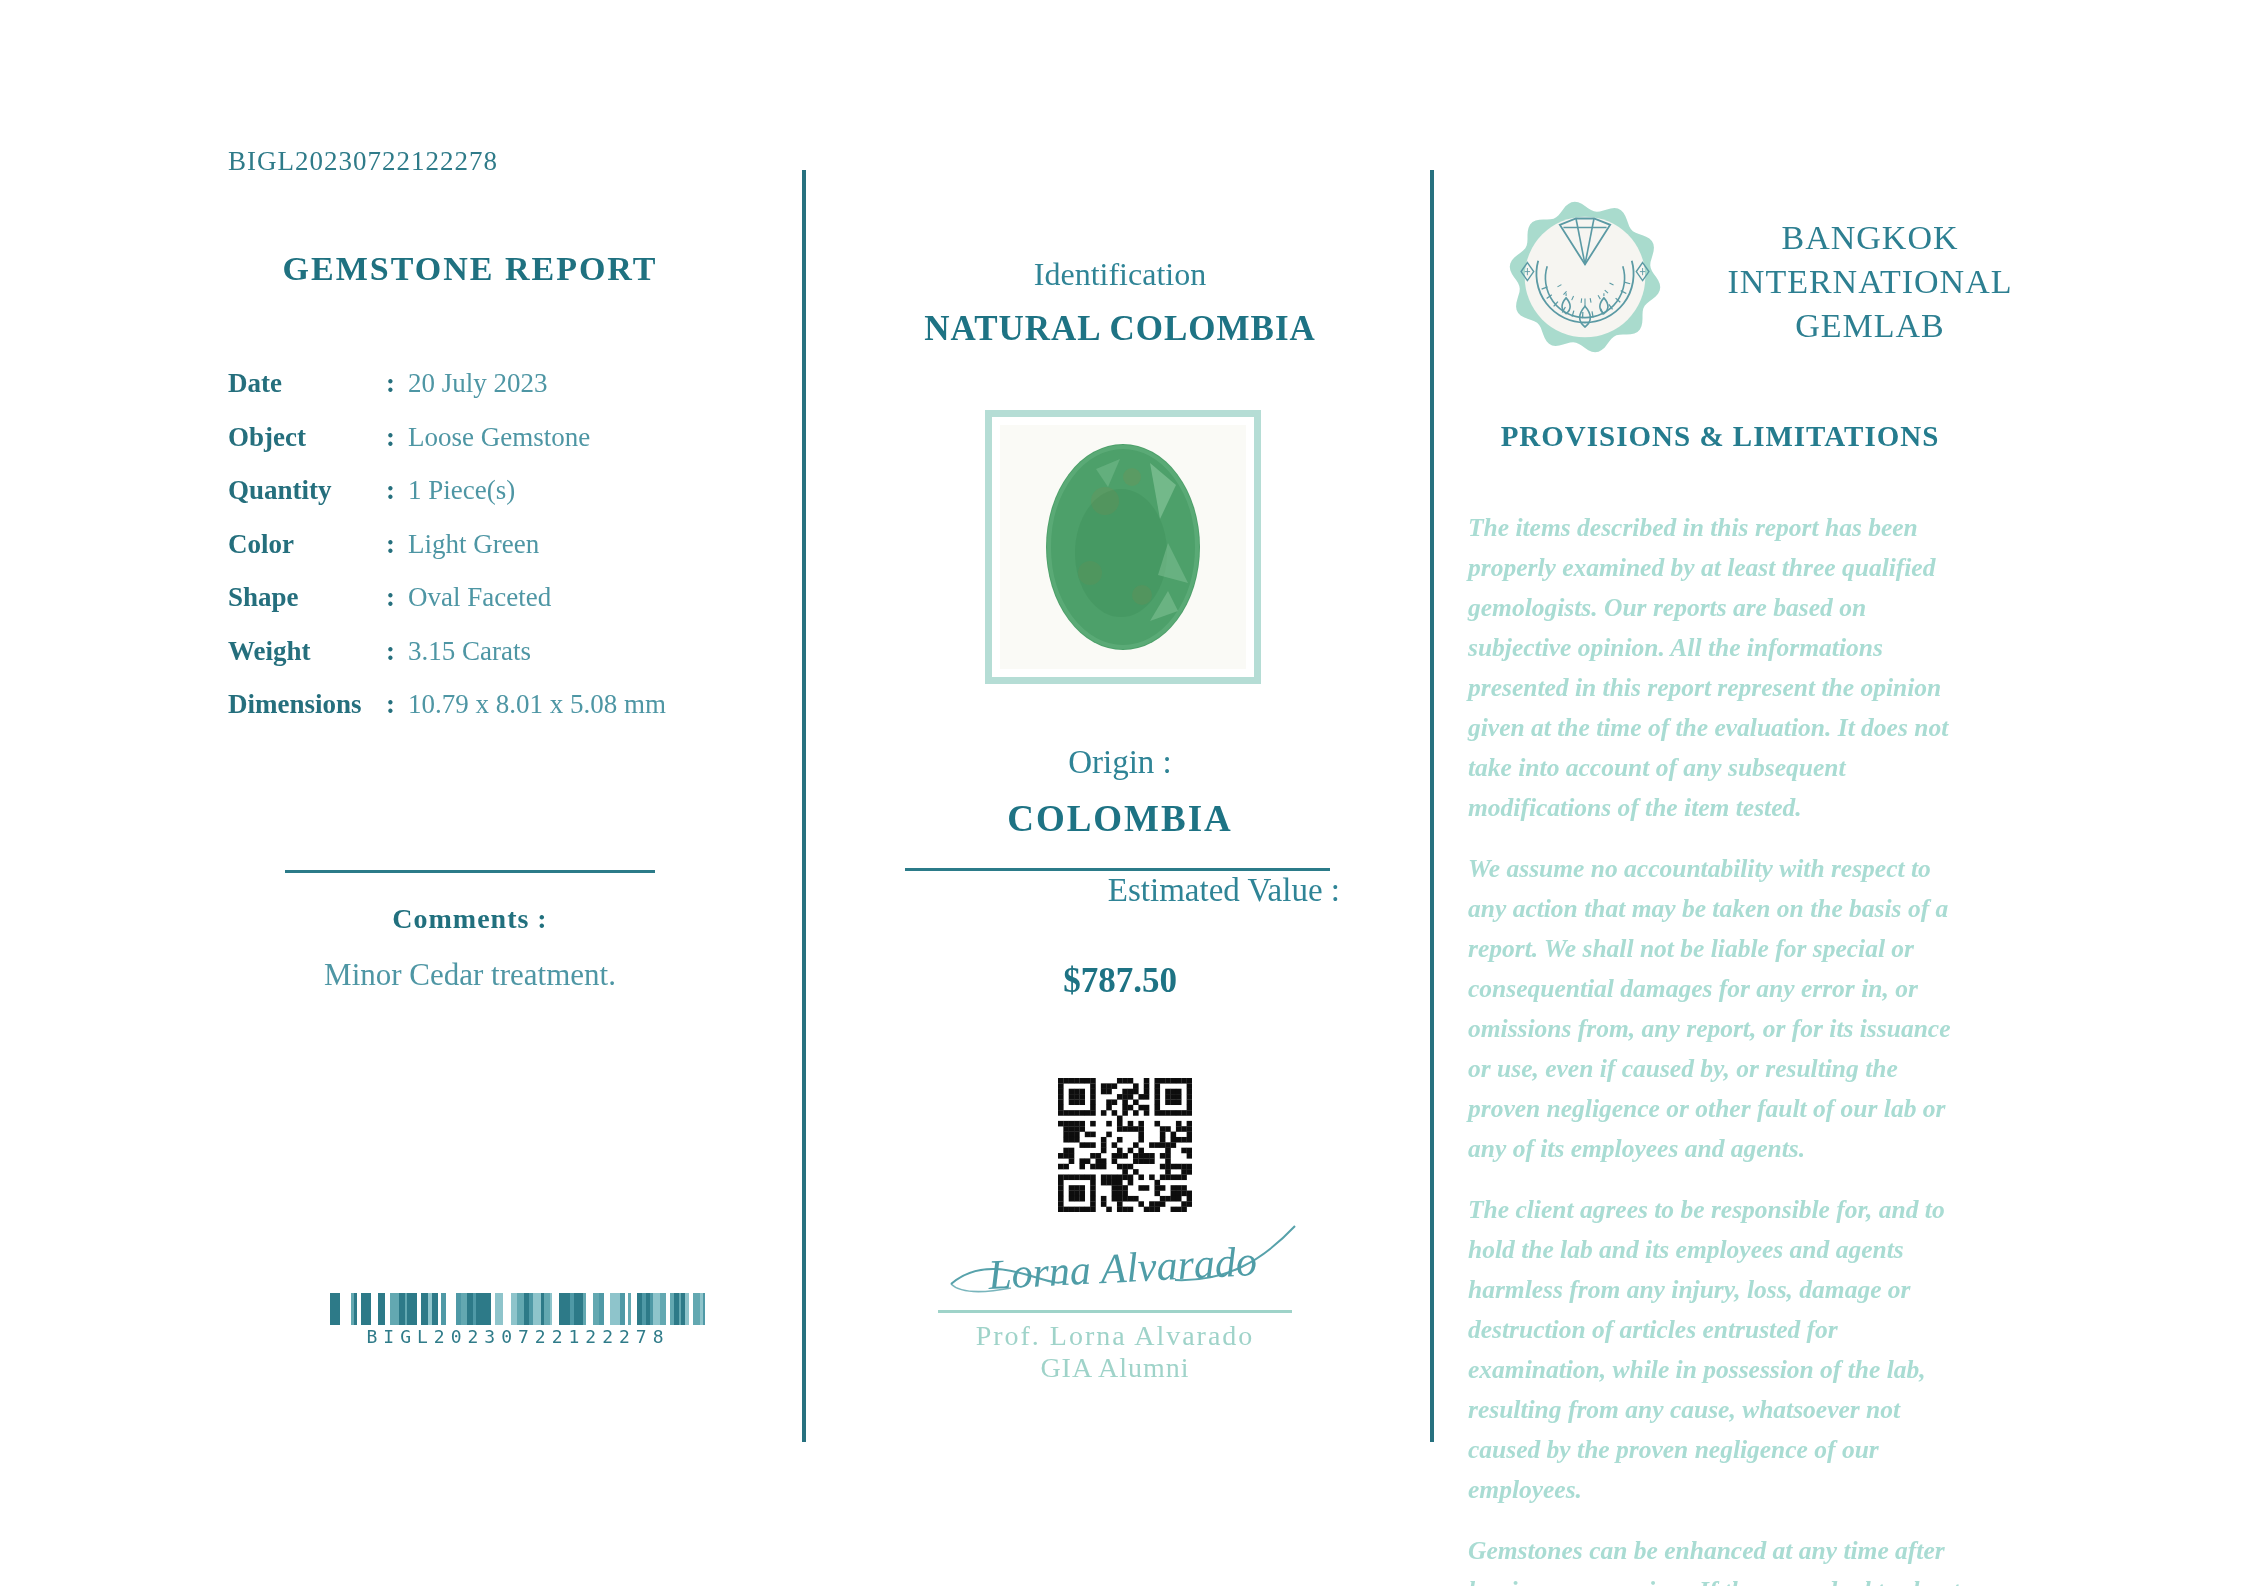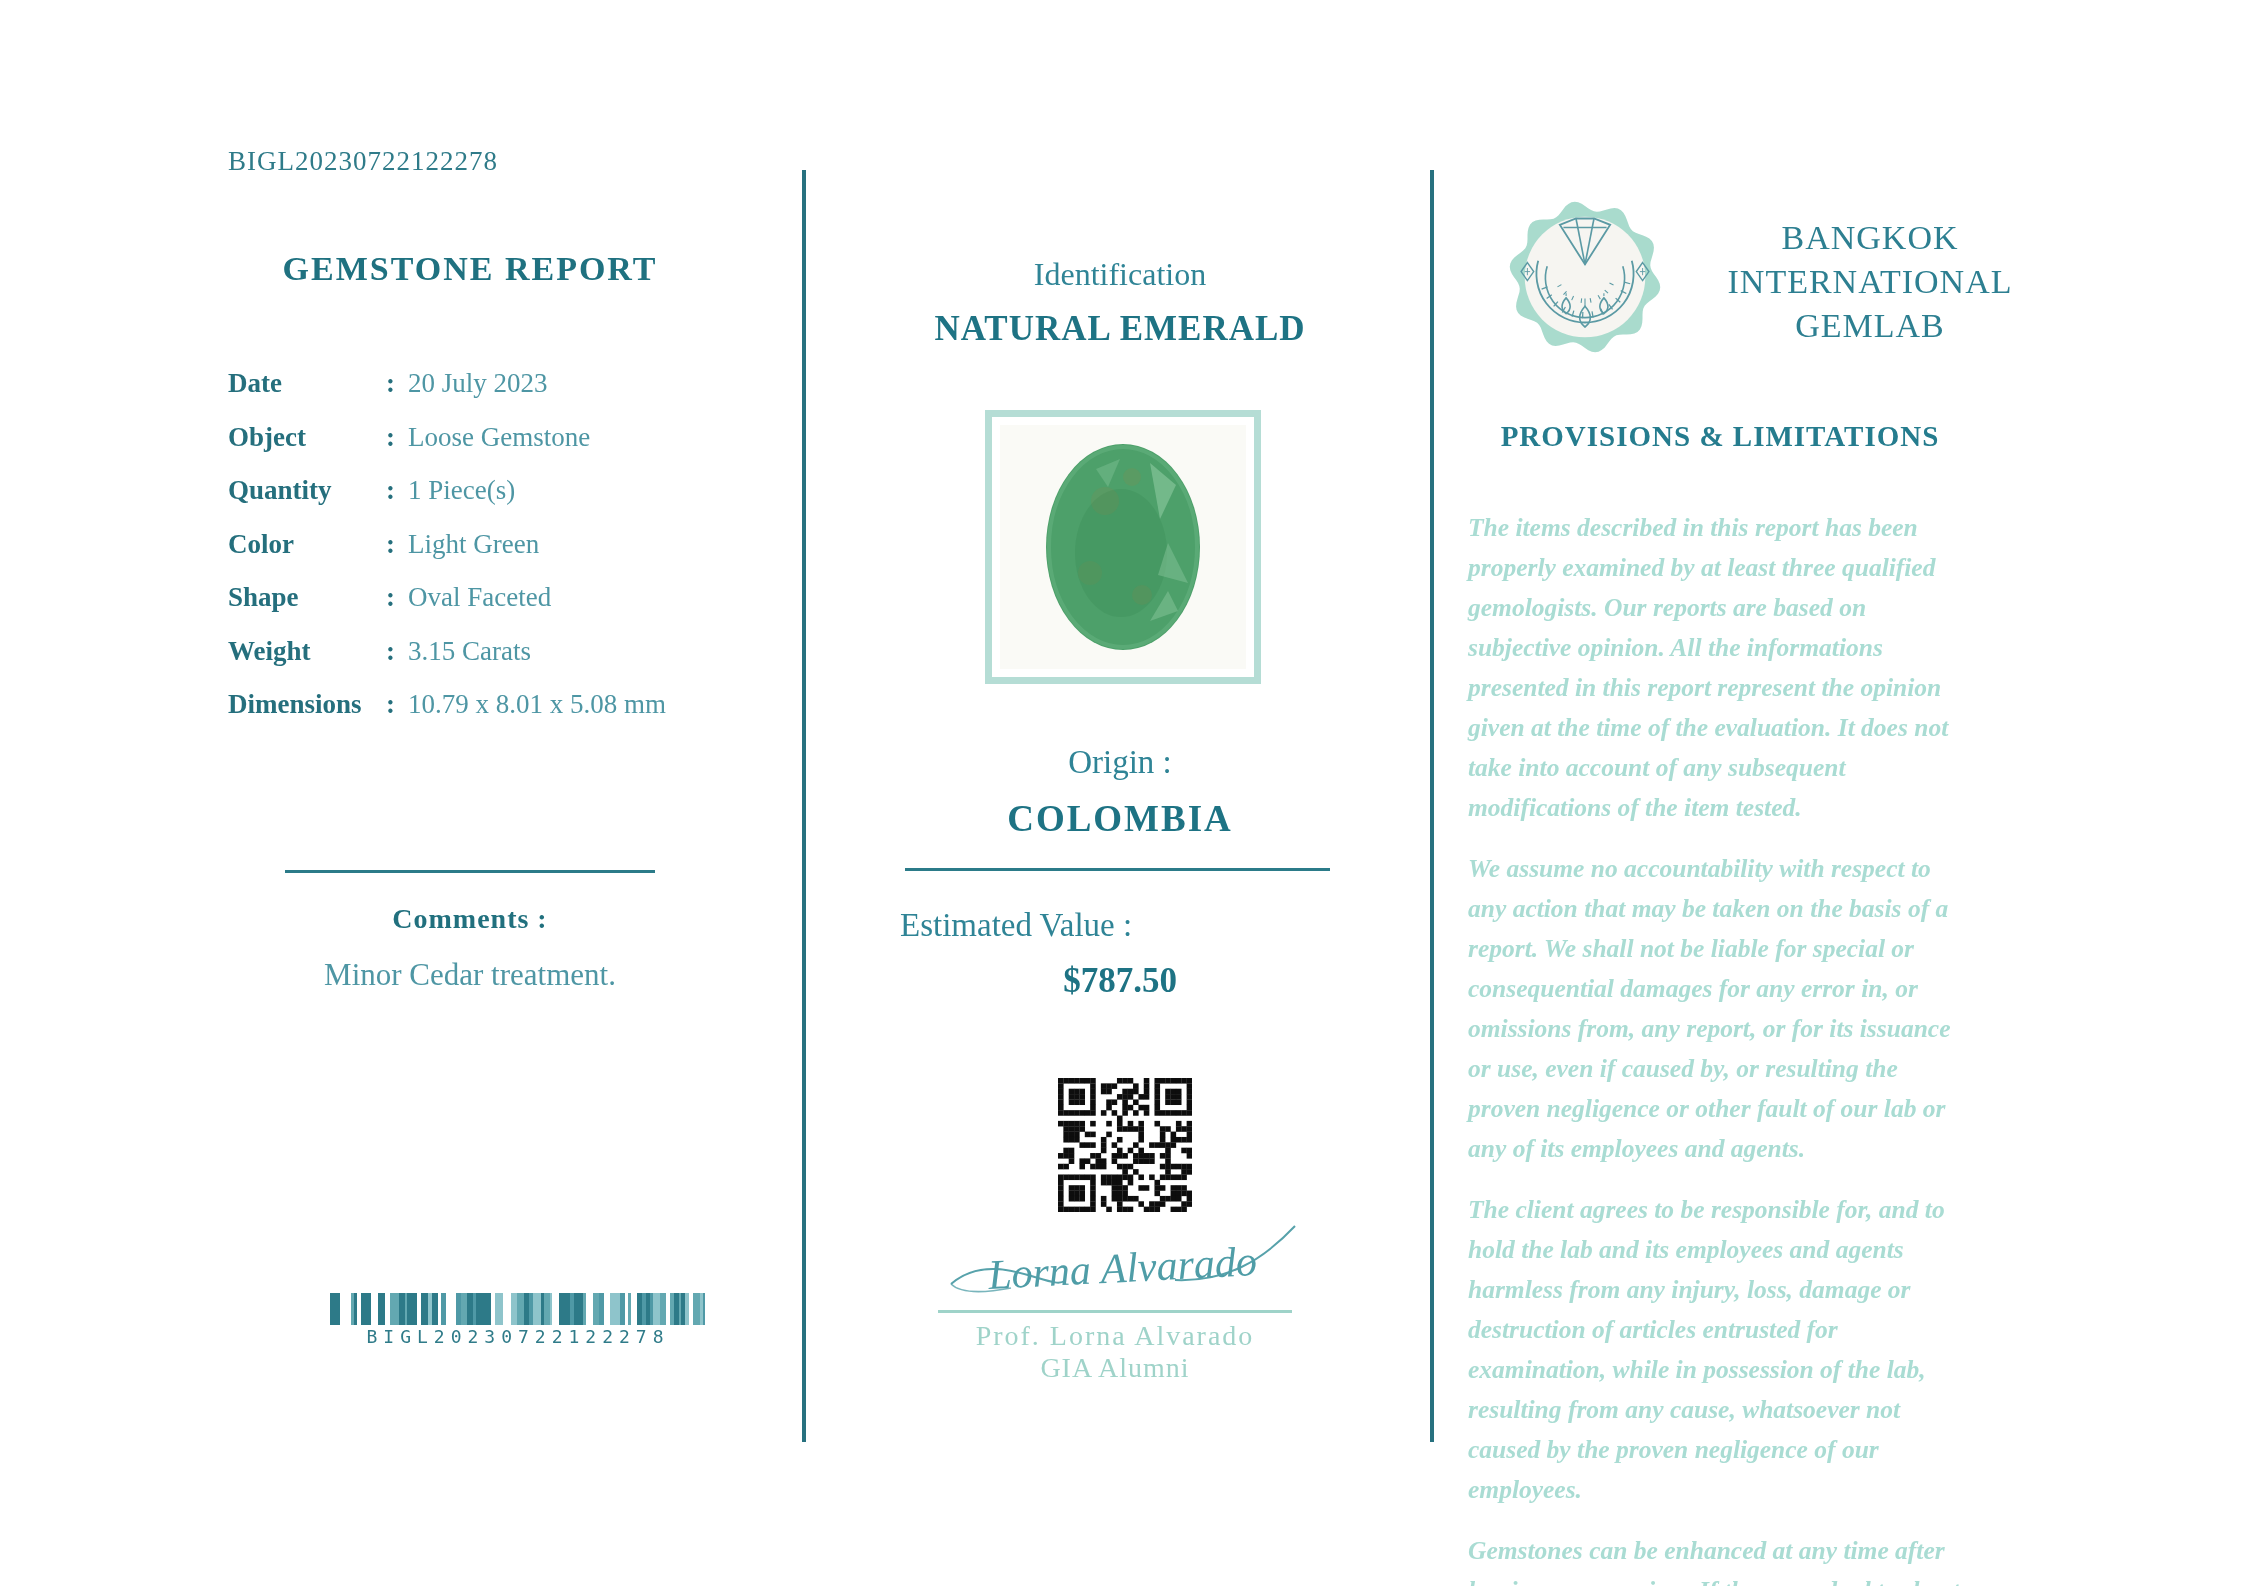--- a/index.html
+++ b/index.html
@@ -54,21 +54,21 @@
   .identification-label{left:900px;top:256px;width:440px;font-size:32px;color:#2f8496;text-align:center;}
   .identification-value{left:880px;top:309px;width:480px;font-size:35px;font-weight:bold;letter-spacing:1px;color:#1e7384;text-align:center;}
   .gem-box{
     left:985px;top:410px;width:276px;height:274px;
     border:7px solid #b5ddd5;background:#ffffff;box-sizing:border-box;
     display:flex;align-items:center;justify-content:center;
   }
   .gem-inner{width:246px;height:244px;background:#fafaf6;}
   .origin-label{left:900px;top:744px;width:440px;font-size:33px;color:#2f8496;text-align:center;}
   .origin-value{left:900px;top:797px;width:440px;font-size:37px;font-weight:bold;letter-spacing:2px;color:#1e7384;text-align:center;}
-  .estimated-label{left:900px;top:907px;width:440px;font-size:33px;color:#2f8496;text-align:left;}
+  .estimated-label{left:900px;top:872px;width:440px;font-size:33px;color:#2f8496;text-align:right;}
   .estimated-amount{left:900px;top:961px;width:440px;font-size:35px;font-weight:bold;color:#1e7384;text-align:center;}
   .qr{left:1058px;top:1078px;width:134px;height:134px;}
   .signature-svg{left:945px;top:1218px;width:356px;height:96px;}
   .sig-rule{left:938px;top:1310px;width:354px;height:3px;background:#9fd3c9;}
   .signatory-name{left:895px;top:1320px;width:440px;font-size:28px;letter-spacing:2px;color:#9fd3c9;text-align:center;}
   .signatory-credential{left:895px;top:1352px;width:440px;font-size:28px;letter-spacing:1px;color:#9fd3c9;text-align:center;}
   
   .seal{left:1504px;top:196px;width:162px;height:162px;}
   .lab-name{left:1690px;top:216px;width:360px;color:#2d7f91;text-align:center;}
   .lab-name div{font-size:34px;line-height:44px;letter-spacing:1px;}
@@ -137,21 +137,21 @@
   <div class="abs hrule left-rule"></div>
   <div class="abs comments-title">Comments :</div>
   <div class="abs comments-text">Minor Cedar treatment.</div>
 
   <div class="abs barcode-wrap">
     <div class="barcode-bars" id="barcode-bars"><span style="width:4px;background:transparent"></span><span style="width:4px;background:transparent"></span><span style="width:3px;background:#2d7a88"></span><span style="width:7px;background:#2d7a88"></span><span style="width:6px;background:transparent"></span><span style="width:5px;background:transparent"></span><span style="width:3px;background:#63a8b1"></span><span style="width:3px;background:#2d7a88"></span><span style="width:4px;background:transparent"></span><span style="width:7px;background:#2d7a88"></span><span style="width:3px;background:#2d7a88"></span><span style="width:4px;background:transparent"></span><span style="width:3px;background:transparent"></span><span style="width:7px;background:#2d7a88"></span><span style="width:5px;background:transparent"></span><span style="width:7px;background:#63a8b1"></span><span style="width:2px;background:#63a8b1"></span><span style="width:6px;background:#2d7a88"></span><span style="width:2px;background:#63a8b1"></span><span style="width:3px;background:#2d7a88"></span><span style="width:7px;background:#2d7a88"></span><span style="width:4px;background:transparent"></span><span style="width:5px;background:#2d7a88"></span><span style="width:2px;background:#2d7a88"></span><span style="width:4px;background:#8ec4cb"></span><span style="width:6px;background:#2d7a88"></span><span style="width:3px;background:transparent"></span><span style="width:5px;background:#4f99a6"></span><span style="width:4px;background:transparent"></span><span style="width:6px;background:transparent"></span><span style="width:5px;background:#4f99a6"></span><span style="width:6px;background:#63a8b1"></span><span style="width:6px;background:#2d7a88"></span><span style="width:3px;background:#4f99a6"></span><span style="width:5px;background:#2d7a88"></span><span style="width:3px;background:#2d7a88"></span><span style="width:7px;background:#2d7a88"></span><span style="width:4px;background:transparent"></span><span style="width:4px;background:#8ec4cb"></span><span style="width:4px;background:#8ec4cb"></span><span style="width:4px;background:transparent"></span><span style="width:4px;background:transparent"></span><span style="width:6px;background:#8ec4cb"></span><span style="width:7px;background:#63a8b1"></span><span style="width:5px;background:#2d7a88"></span><span style="width:4px;background:#4f99a6"></span><span style="width:6px;background:#8ec4cb"></span><span style="width:2px;background:#8ec4cb"></span><span style="width:3px;background:#2d7a88"></span><span style="width:4px;background:#63a8b1"></span><span style="width:2px;background:#63a8b1"></span><span style="width:2px;background:#8ec4cb"></span><span style="width:7px;background:transparent"></span><span style="width:4px;background:#2d7a88"></span><span style="width:7px;background:#2d7a88"></span><span style="width:4px;background:#4f99a6"></span><span style="width:2px;background:#2d7a88"></span><span style="width:3px;background:#2d7a88"></span><span style="width:4px;background:#2d7a88"></span><span style="width:3px;background:#63a8b1"></span><span style="width:7px;background:transparent"></span><span style="width:6px;background:#63a8b1"></span><span style="width:5px;background:#4f99a6"></span><span style="width:6px;background:transparent"></span><span style="width:4px;background:#8ec4cb"></span><span style="width:6px;background:#8ec4cb"></span><span style="width:5px;background:#4f99a6"></span><span style="width:3px;background:transparent"></span><span style="width:3px;background:#63a8b1"></span><span style="width:6px;background:transparent"></span><span style="width:5px;background:#2d7a88"></span><span style="width:4px;background:#4f99a6"></span><span style="width:4px;background:#2d7a88"></span><span style="width:3px;background:#4f99a6"></span><span style="width:2px;background:#8ec4cb"></span><span style="width:5px;background:#8ec4cb"></span><span style="width:6px;background:#63a8b1"></span><span style="width:4px;background:transparent"></span><span style="width:4px;background:#63a8b1"></span><span style="width:5px;background:#2d7a88"></span><span style="width:2px;background:#63a8b1"></span><span style="width:4px;background:#2d7a88"></span><span style="width:4px;background:#8ec4cb"></span><span style="width:4px;background:transparent"></span><span style="width:7px;background:#63a8b1"></span><span style="width:3px;background:#8ec4cb"></span><span style="width:2px;background:#4f99a6"></span><span style="width:5px;background:transparent"></span></div>
     <div class="barcode-text">BIGL20230722122278</div>
   </div>
 
   <div class="abs identification-label">Identification</div>
-  <div class="abs identification-value">NATURAL EMERALD</div>
+  <div class="abs identification-value">NATURAL COLOMBIA</div>
 
   <div class="abs gem-box">
     <div class="gem-inner">
       <svg viewBox="0 0 246 244" width="246" height="244">
         <rect x="0" y="0" width="246" height="244" fill="#fafaf6"></rect>
         <ellipse cx="123" cy="122" rx="77" ry="103" fill="#4da06a"></ellipse>
         <ellipse cx="121" cy="128" rx="46" ry="64" fill="#459862" opacity="0.85"></ellipse>
         <ellipse cx="123" cy="122" rx="74" ry="100" fill="none" stroke="#6ab585" stroke-width="4" opacity="0.45"></ellipse>
         <polygon points="150,38 176,60 160,94" fill="#8ec9a0" opacity="0.6"></polygon>
         <polygon points="168,118 188,158 158,150" fill="#7fc093" opacity="0.55"></polygon>

